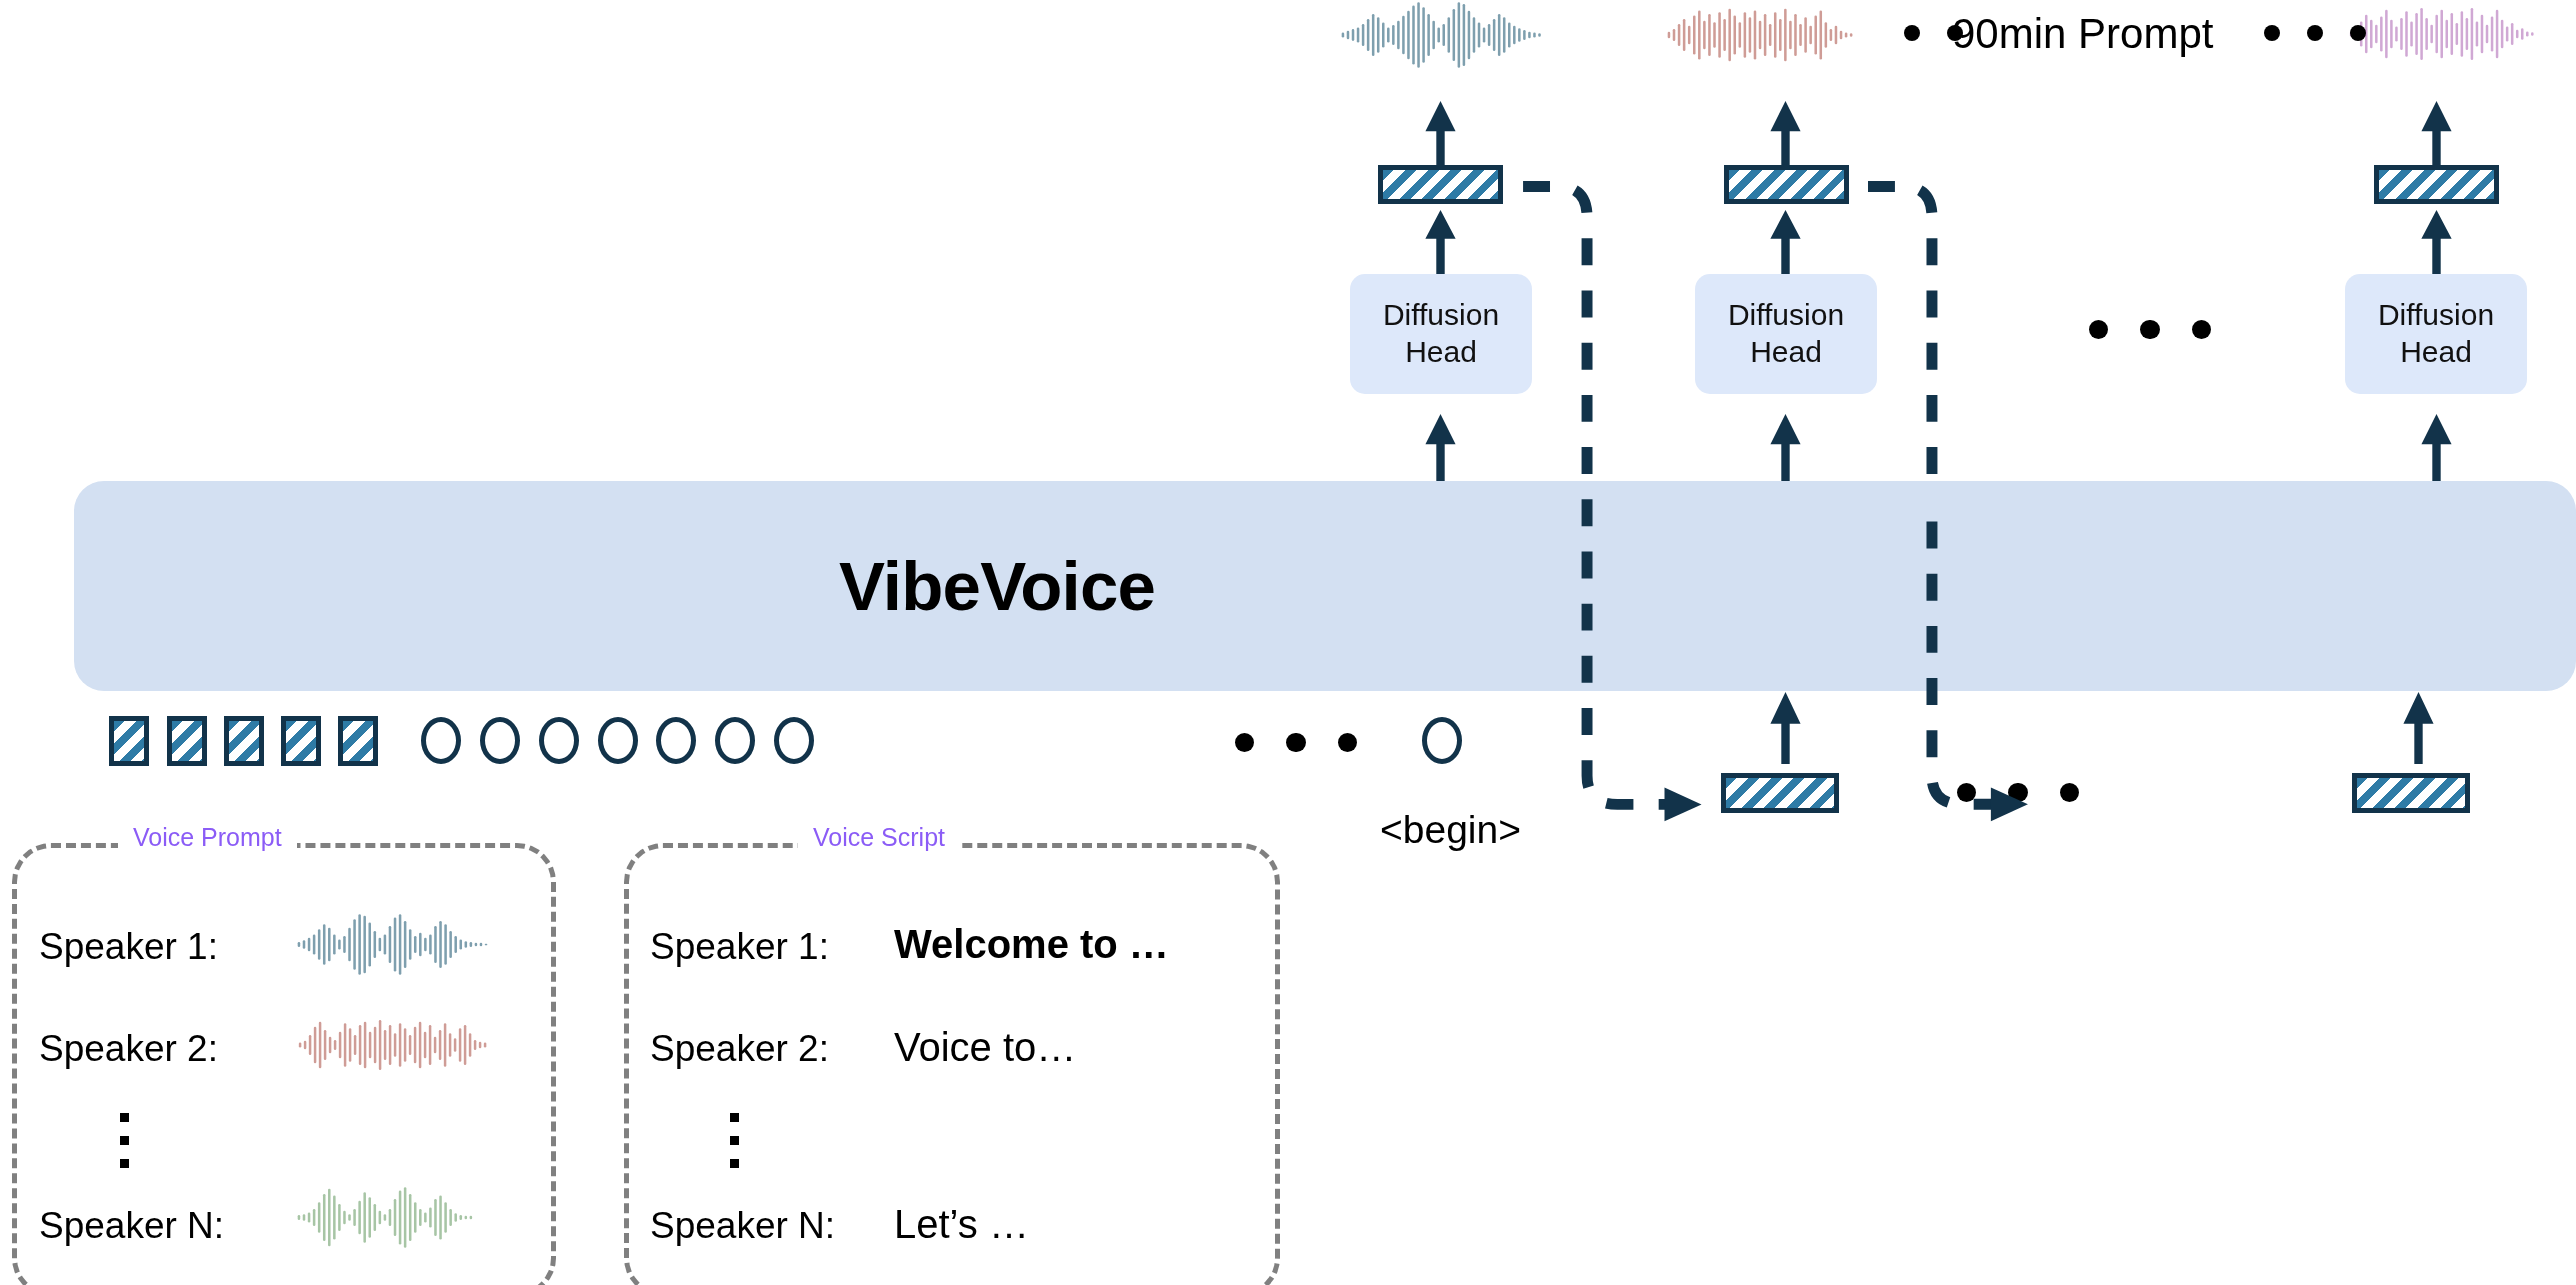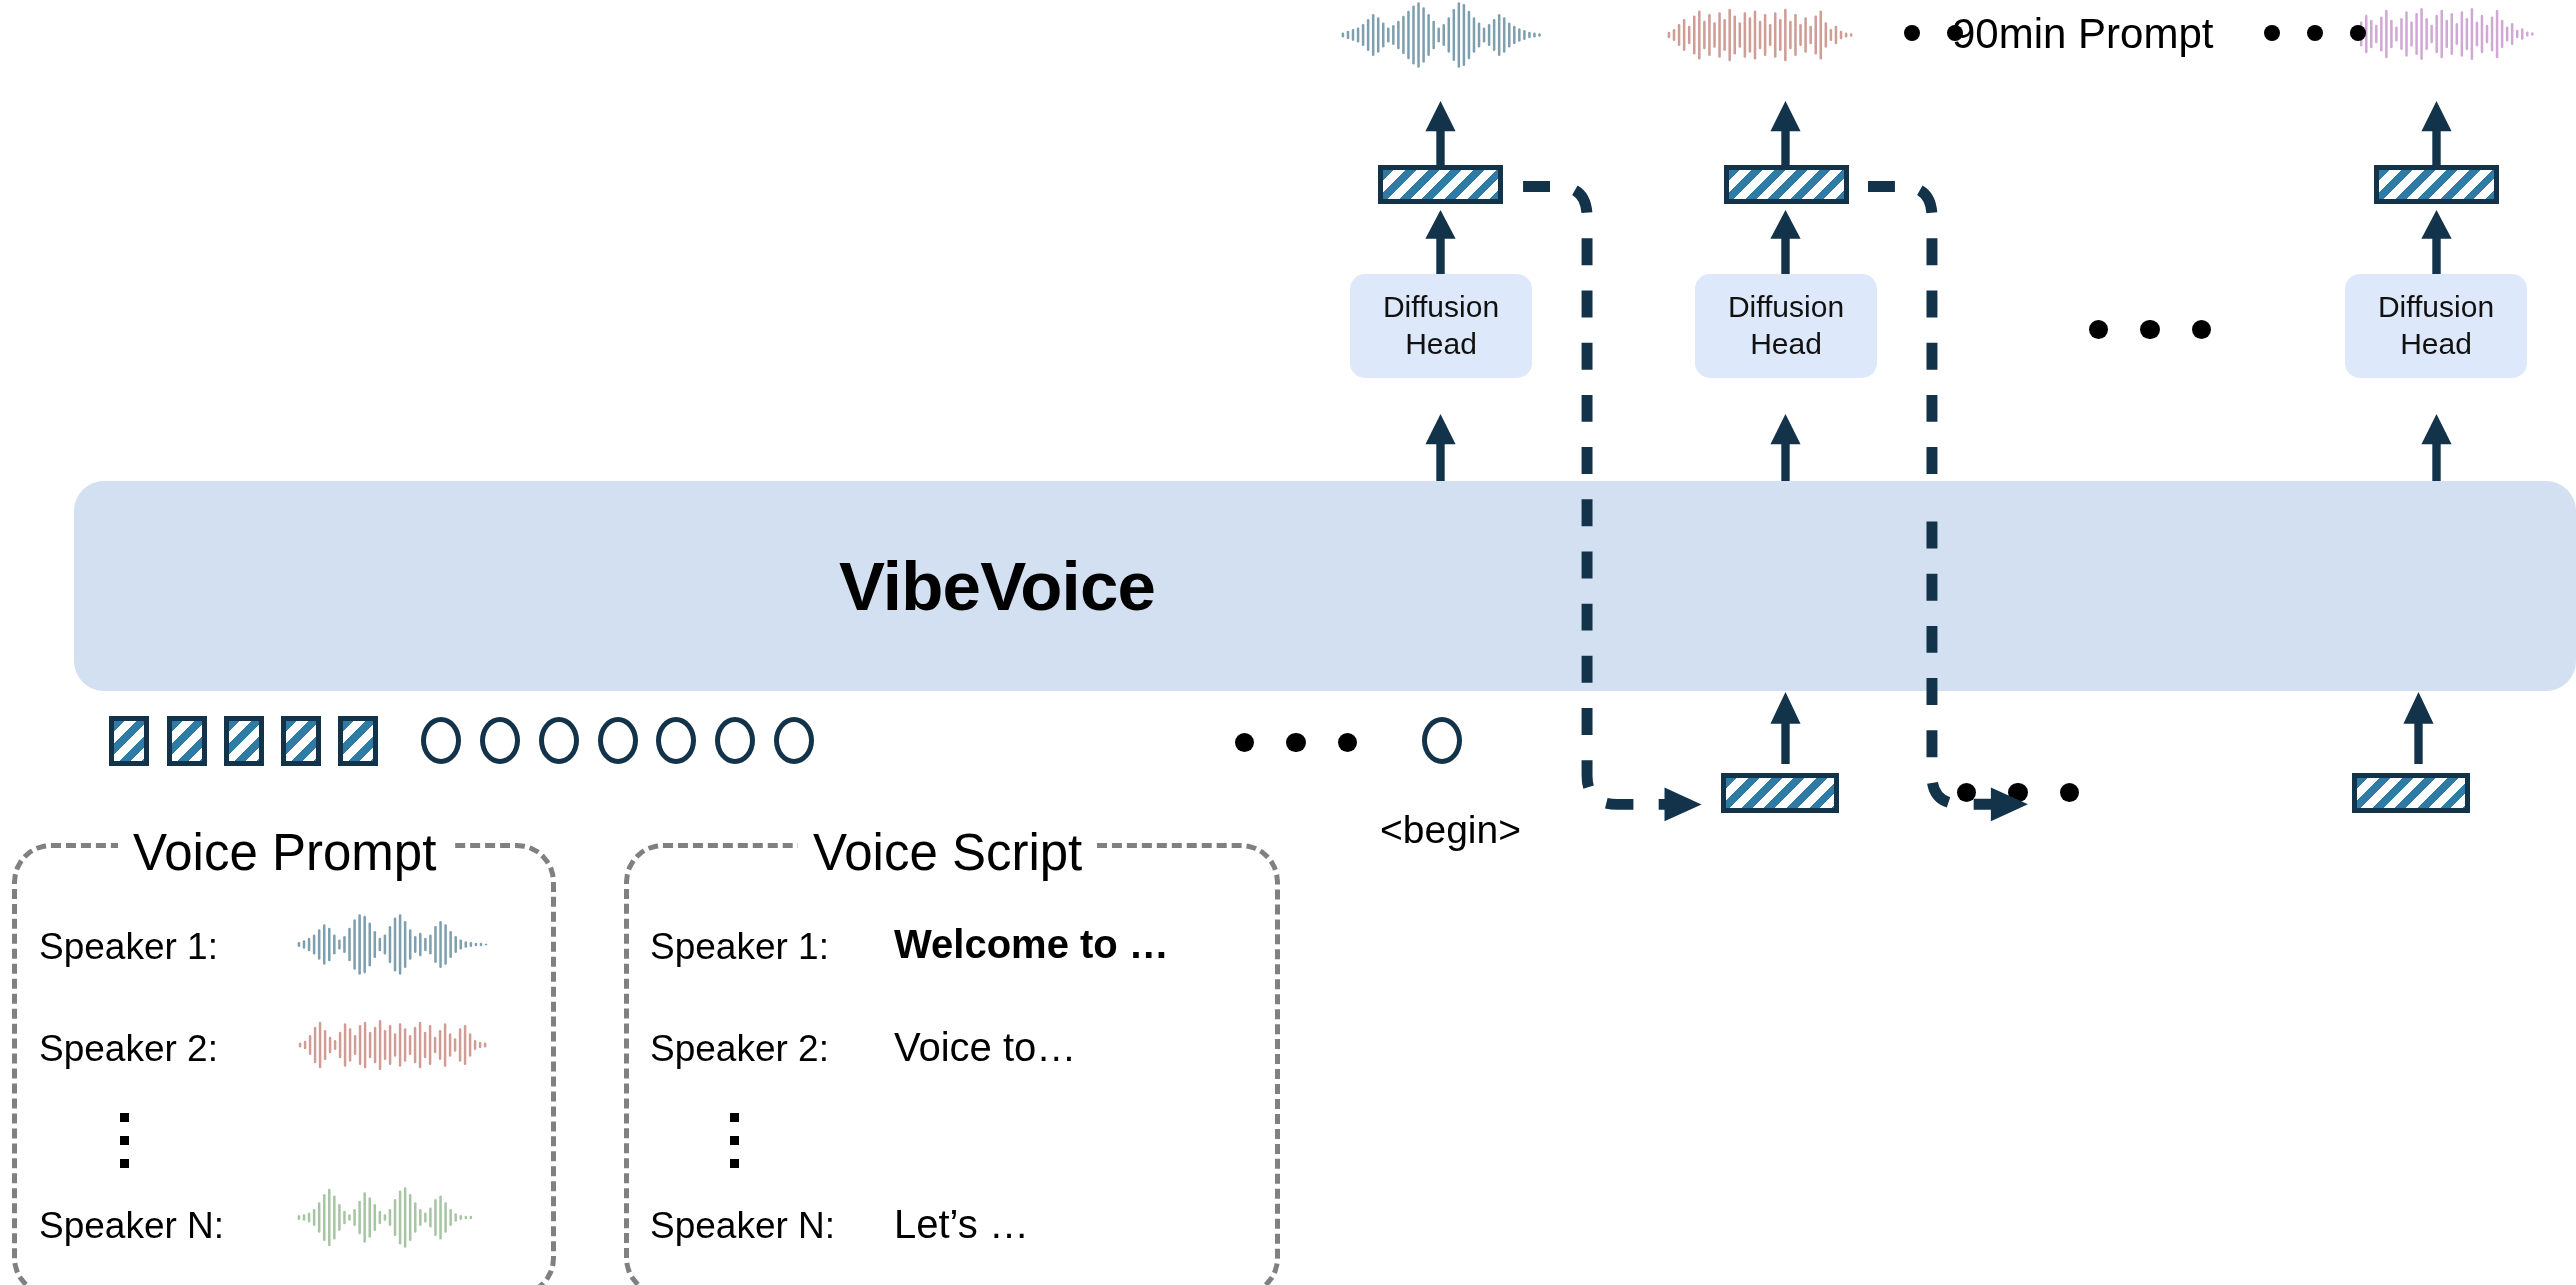--- a/index.html
+++ b/index.html
@@ -15,21 +15,21 @@
     display:flex;align-items:center;justify-content:center;
     z-index:4;
   }
   #vibevoice-title{
     font-size:69px;font-weight:bold;letter-spacing:-0.8px;color:#000;
     transform:translateX(-328px);
   }
 
   
   .diff-head{
-    width:182px;height:104px;background:#dde8fa;border-radius:15px;
+    width:182px;height:120px;background:#dde8fa;border-radius:15px;
     display:flex;flex-direction:column;align-items:center;justify-content:center;
     font-size:30px;line-height:1.22;color:#111;z-index:3;
   }
 
   
   .hatch{
     box-sizing:border-box;border:5.9px solid #12334a;background-color:#ffffff;
     background-image:repeating-linear-gradient(135deg,
         #2e7ba6 0px, #2e7ba6 7.6px,
         #ffffff 7.6px, #ffffff 16px);
@@ -56,21 +56,21 @@
   .arrow-up{z-index:3;}
 
   
   .dash-path{z-index:6;}
 
   
   .group-box{
     box-sizing:border-box;border:5px dashed #808080;border-radius:39px;z-index:2;
   }
   .group-label{
-    background:#ffffff;font-size:51px;color:#000000;
+    background:#ffffff;font-size:25px;color:#8b5cf6;
     padding:0 15px;white-space:nowrap;z-index:5;
   }
 
   
   .spk-label{font-size:37px;color:#000000;white-space:nowrap;z-index:3;}
   .spk-text{font-size:40px;color:#000;white-space:nowrap;z-index:3;}
   .vdots{
     display:flex;flex-direction:column;align-items:center;z-index:3;
   }
   .vdots i{display:block;width:9.3px;height:9.3px;background:#000;margin-bottom:13.5px;}

